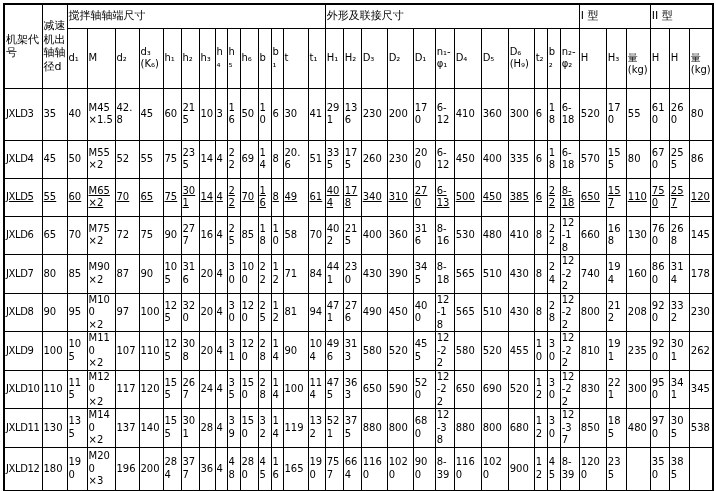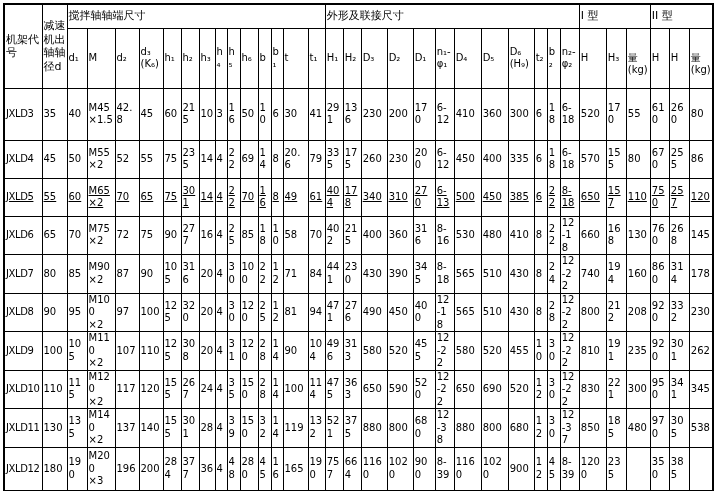--- a/index.html
+++ b/index.html
@@ -144,21 +144,21 @@
         <td>55</td>
         <td>75</td>
         <td>235</td>
         <td>14</td>
         <td>4</td>
         <td>22</td>
         <td>69</td>
         <td>14</td>
         <td>8</td>
         <td>20.6</td>
-        <td>79</td>
+        <td>51</td>
         <td>335</td>
         <td>175</td>
         <td>260</td>
         <td>230</td>
         <td>200</td>
         <td>6-12</td>
         <td>450</td>
         <td>400</td>
         <td>335</td>
         <td>6</td>

